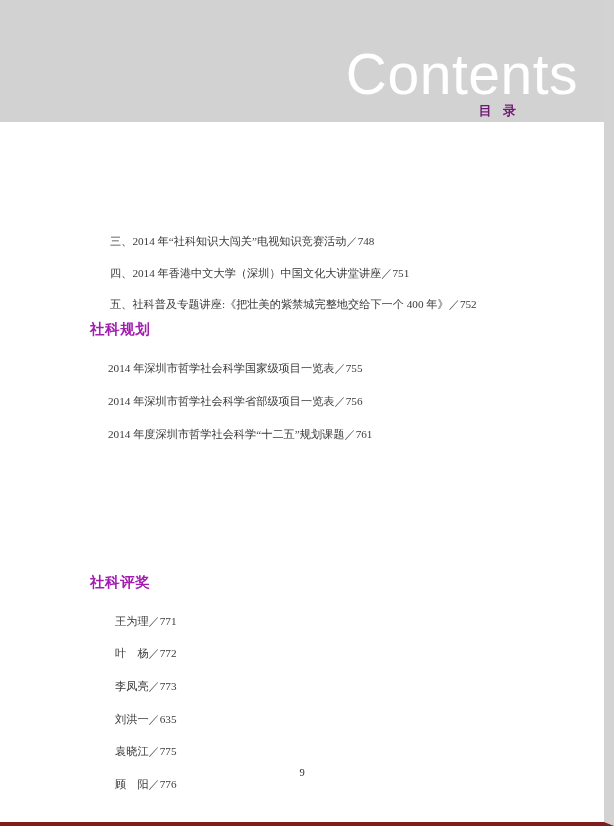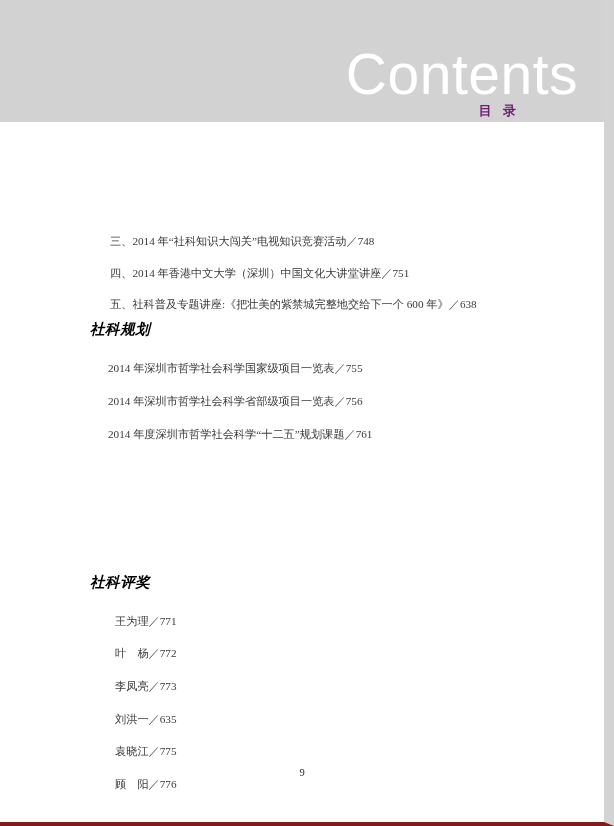--- a/index.html
+++ b/index.html
@@ -81,29 +81,28 @@
     white-space: nowrap;
     font-family: "Liberation Serif", "DejaVu Serif", serif;
     margin-top: 12px;
   }
 
   .lead-group { position: absolute; left: 110px; top: 102px; }
   .lead-group .toc-entry { margin-bottom: 20.5px; }
 
   .section-block { position: absolute; left: 90px; }
   .section-heading {
-    color: #000000;
+    color: #a21caf;
     font-size: 14.5px;
     font-weight: 700;
     line-height: 1;
     letter-spacing: 0.6px;
     white-space: nowrap;
     font-family: "Liberation Sans", "DejaVu Sans", sans-serif;
     margin: 0 0 26px 0;
-    font-style: italic;
   }
   .section-items { margin: 0; padding: 0; }
   .section-items .toc-entry {
     margin-left: 18px;
     margin-bottom: 22px;
   }
   .section-items .toc-entry:last-child { margin-bottom: 0; }
 
   .names-items .toc-entry {
     margin-left: 25px;
@@ -131,21 +130,21 @@
   <div class="header-band">
     <div class="header-title-en">Contents</div>
     <div class="header-title-cn">目 录</div>
   </div>
 
   <div class="content">
 
     <div class="toc-group lead-group">
       <div class="toc-entry">三、2014 年“社科知识大闯关”电视知识竞赛活动／748</div>
       <div class="toc-entry">四、2014 年香港中文大学（深圳）中国文化大讲堂讲座／751</div>
-      <div class="toc-entry">五、社科普及专题讲座:《把壮美的紫禁城完整地交给下一个 600 年》／638</div>
+      <div class="toc-entry">五、社科普及专题讲座:《把壮美的紫禁城完整地交给下一个 400 年》／752</div>
     </div>
 
     <div class="section-block" style="top: 200px;">
       <div class="section-heading">社科规划</div>
       <div class="section-items">
         <div class="toc-entry">2014 年深圳市哲学社会科学国家级项目一览表／755</div>
         <div class="toc-entry">2014 年深圳市哲学社会科学省部级项目一览表／756</div>
         <div class="toc-entry">2014 年度深圳市哲学社会科学“十二五”规划课题／761</div>
       </div>
     </div>

